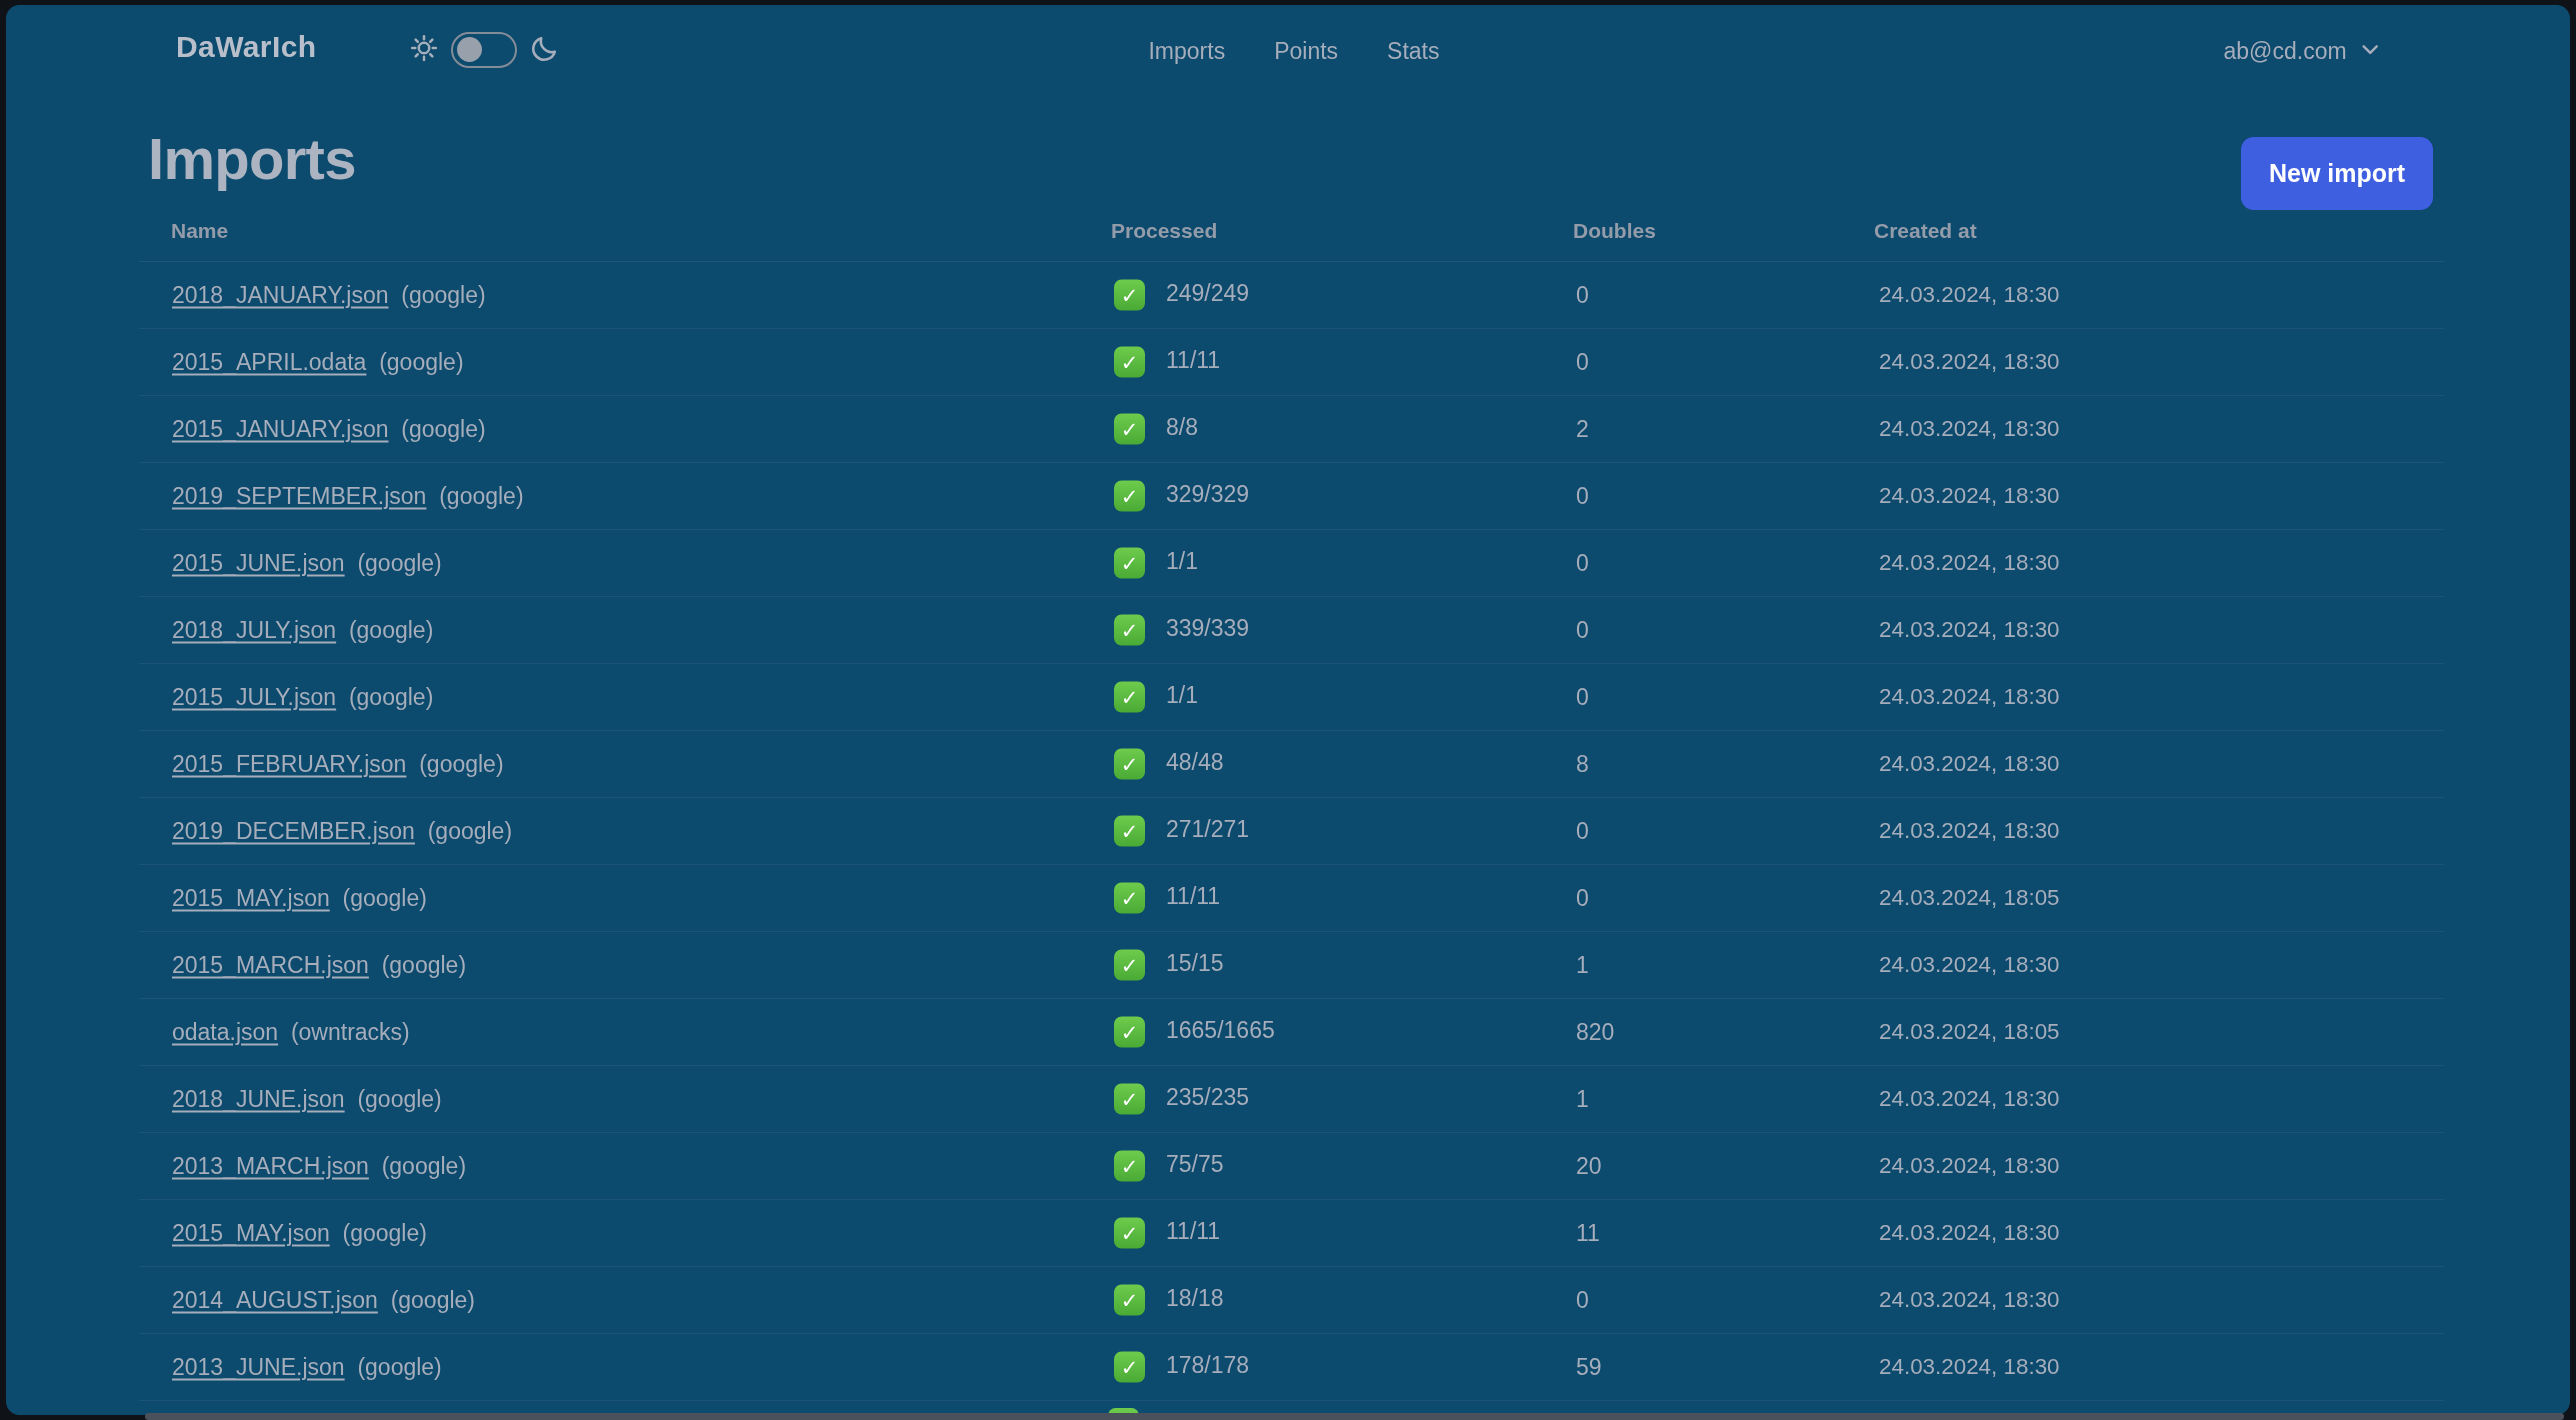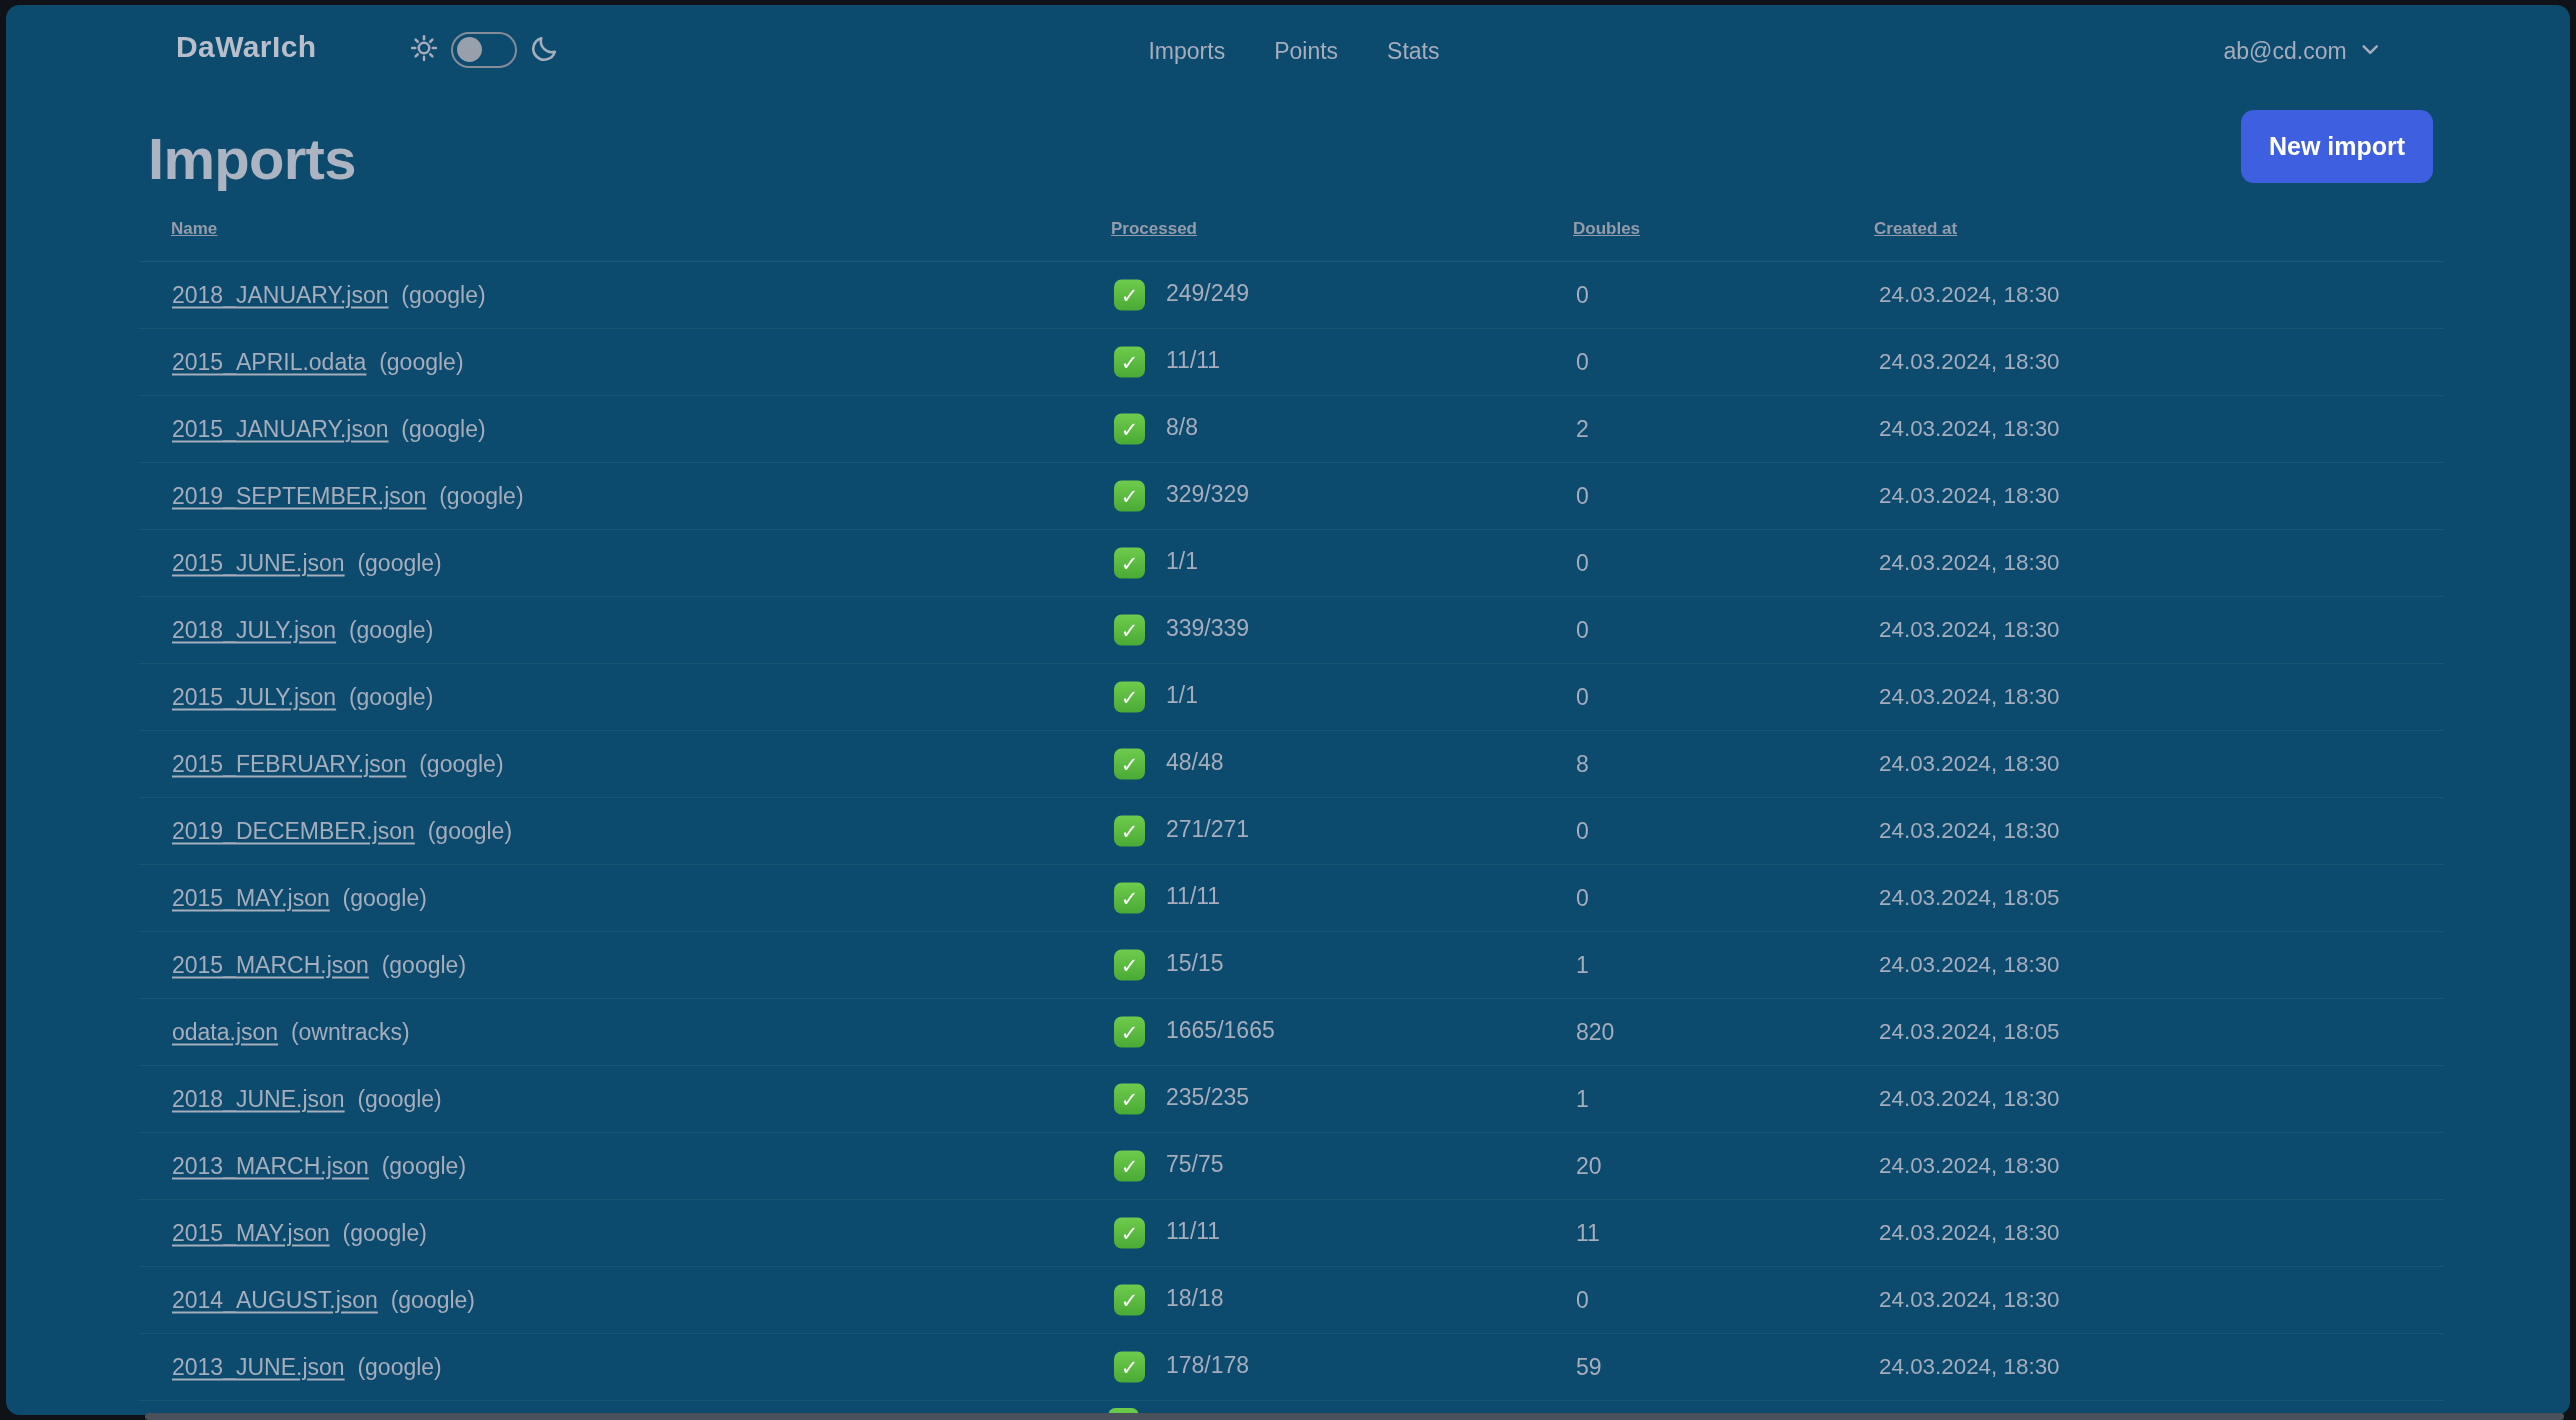--- a/index.html
+++ b/index.html
@@ -45,32 +45,32 @@
     display:flex;align-items:center;gap:12px;cursor:pointer;
   }
   .user-email{font-size:23px;color:#a6adbb;}
   
   .page-title{
     position:absolute;left:142px;top:124px;
     font-size:58px;line-height:60px;font-weight:700;color:#adb4c1;
     letter-spacing:-0.7px;
   }
   .new-import-btn{
-    position:absolute;left:2235px;top:105px;
+    position:absolute;left:2235px;top:132px;
     width:192px;height:73px;border:none;border-radius:12.7px;
     background:#3f5fe1;color:#ffffff;
     font-size:25px;font-weight:600;
     font-family:"Liberation Sans","DejaVu Sans",sans-serif;
     display:flex;align-items:center;justify-content:center;
     cursor:pointer;
   }
   
   .thead-cell{
     position:absolute;top:214px;
-    font-size:17px;font-weight:600;color:#949caa;text-decoration:underline;
+    font-size:21px;font-weight:600;color:#949caa;
   }
   .th-name{left:165px;}
   .th-processed{left:1105px;}
   .th-doubles{left:1567px;}
   .th-created{left:1868px;text-align:right;}
   .head-sep{
     position:absolute;left:133px;top:256px;width:2305px;height:1.5px;
     background:rgba(166,173,187,0.12);
   }
   #rows{position:absolute;left:0;top:257px;width:2576px;}

